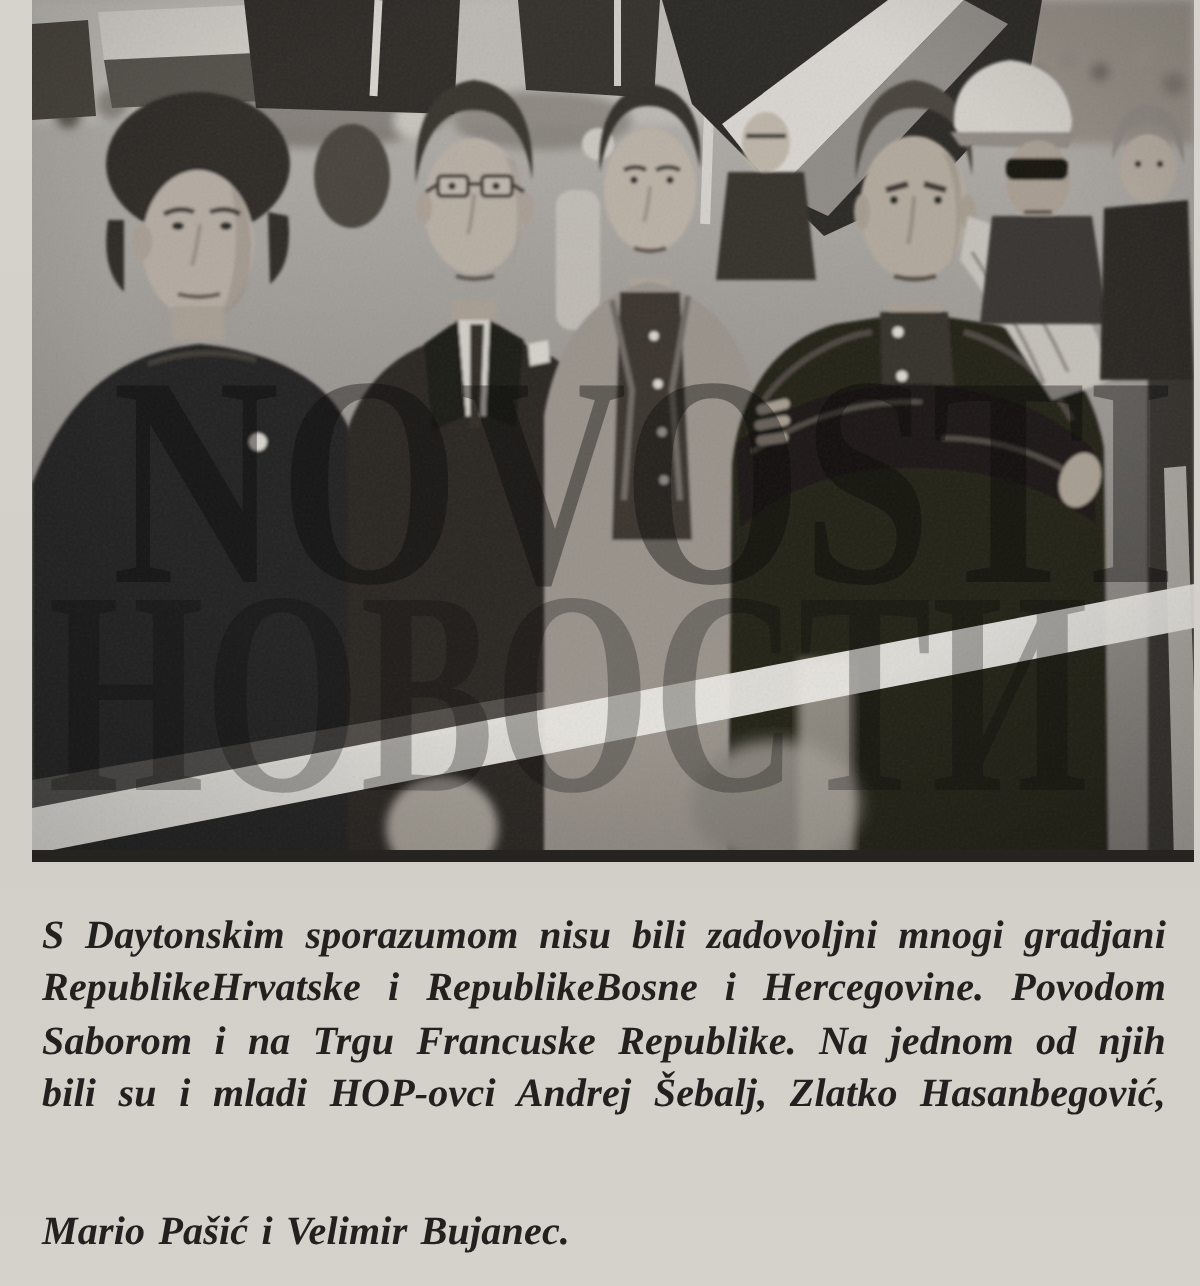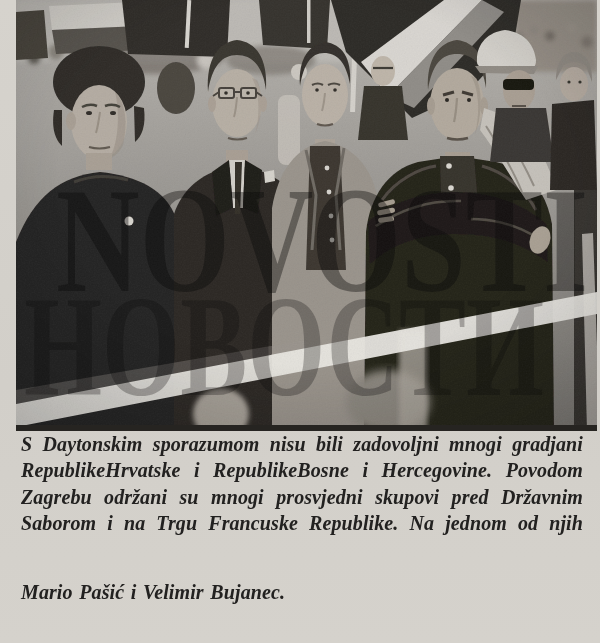--- a/index.html
+++ b/index.html
@@ -7,21 +7,21 @@
     width:600px;height:643px;
     background:#d3d0ca;
     font-family:"Liberation Serif","DejaVu Serif",serif;
     overflow:hidden;
   }
   .clipping{position:relative;width:600px;height:643px;
     background:linear-gradient(180deg,#d6d3cd 0%,#d2cfc9 60%,#d5d2cc 100%);}
   .photo{position:absolute;left:16px;top:0;width:581px;height:431px;margin:0;}
   .photo svg{display:block;width:581px;height:431px;}
   .caption{
-    position:absolute;left:21px;right:17px;top:431px;
+    position:absolute;left:21px;right:17px;top:455px;
     font-style:italic;font-weight:700;font-size:20px;line-height:26.4px;
     color:#222120;
   }
   .cap-line{text-align:justify;text-align-last:justify;word-spacing:1.5px;letter-spacing:.1px;}
   .cap-line:last-child{text-align-last:left;margin-top:42px;}
   .wm{font-family:"Liberation Serif","DejaVu Serif",serif;font-weight:700;
       mix-blend-mode:multiply;}
 </style>
 </head>
 <body>
@@ -233,18 +233,18 @@
       <rect width="581" height="431" fill="url(#vig)"></rect>
       <rect width="581" height="431" filter="url(#grain)" opacity="0.13" style="mix-blend-mode:multiply"></rect>
       <rect width="581" height="431" filter="url(#grain)" opacity="0.06" style="mix-blend-mode:screen"></rect>
       <rect x="0" y="425" width="581" height="6" fill="#262421"></rect>
     </svg>
   </figure>
 
   <div class="caption">
     <div class="cap-line">S Daytonskim sporazumom nisu bili zadovoljni mnogi gradjani</div>
     <div class="cap-line">RepublikeHrvatske i RepublikeBosne i Hercegovine. Povodom</div>
-    <div class="cap-line">Zagrebu održani su mnogi prosvjedni skupovi pred Državnim</div>
     <div class="cap-line">Saborom i na Trgu Francuske Republike. Na jednom od njih</div>
+    <div class="cap-line">bili su i mladi HOP-ovci Andrej Šebalj, Zlatko Hasanbegović,</div>
     <div class="cap-line">Mario Pašić i Velimir Bujanec.</div>
   </div>
 
 </div>
 
 </body></html>

